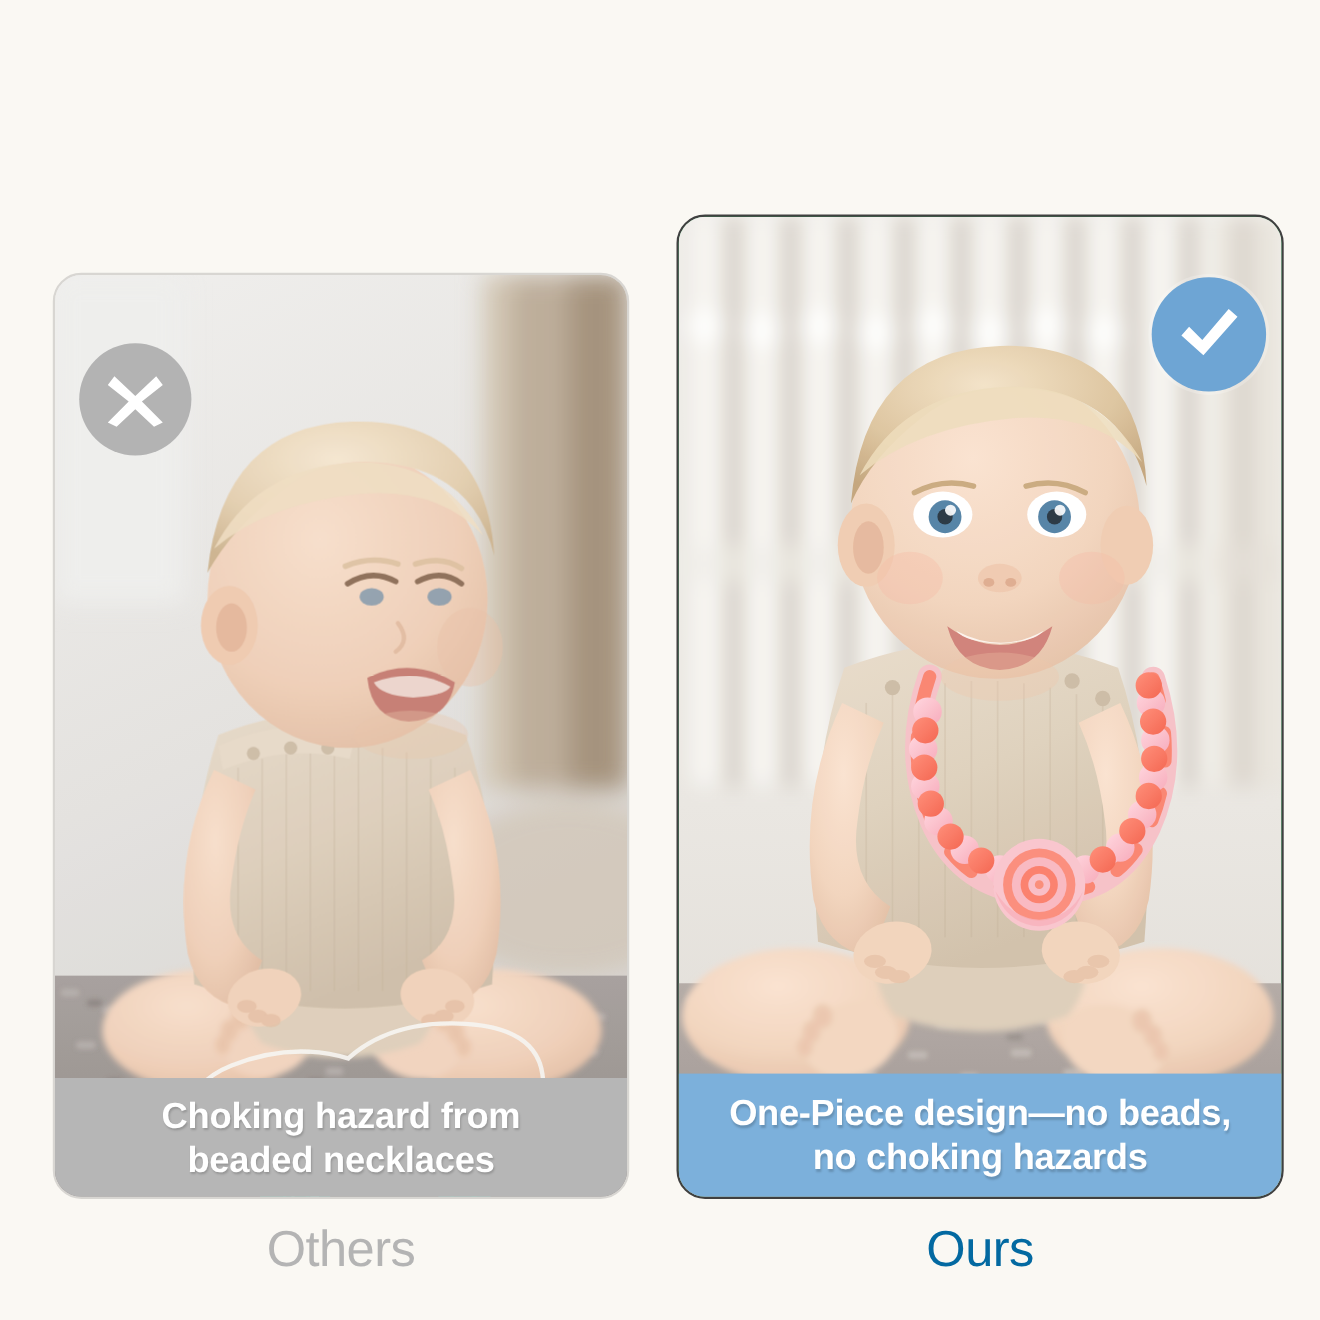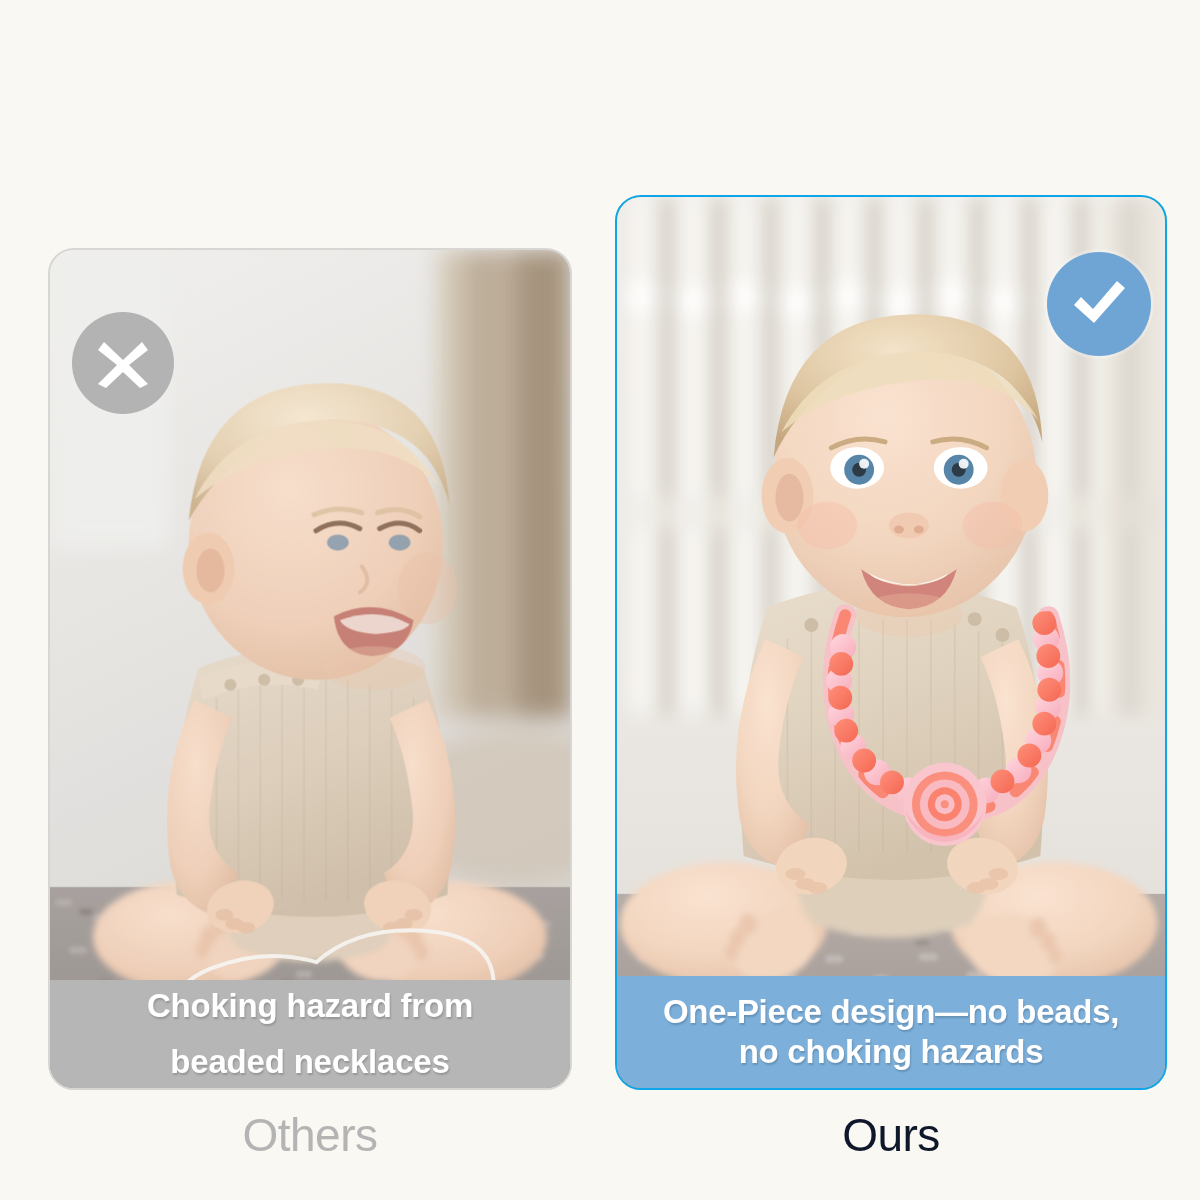--- a/index.html
+++ b/index.html
@@ -40,38 +40,38 @@
   .cards{ position:absolute; left:0; top:0; width:1200px; height:1200px; }
 
   .card{ position:absolute; overflow:hidden; }
   .card-bad{
     left:48px; top:248px; width:524px; height:842px;
     border:2px solid #d8d6d2; border-radius:26px;
     background:#e9e8e6;
   }
   .card-good{
     left:615px; top:195px; width:552px; height:895px;
-    border:2px solid #0ea5e9; border-radius:26px;
+    border:2px solid #404040; border-radius:26px;
     background:#15803d;
   }
 
   .photo{ position:absolute; left:0; top:0; width:100%; height:100%; }
   .photo svg{ display:block; width:100%; height:100%; }
 
   
   .caption{
     position:absolute; left:0; bottom:0; width:100%;
     display:flex; align-items:center; justify-content:center;
     text-align:center; color:#ffffff; font-weight:bold;
     white-space:pre-line;
     text-shadow:1px 2px 2px rgba(0,0,0,.18);
   }
   .caption-bad{
     height:108px; background:#b6b6b6;
-    font-size:33px; line-height:56px; letter-spacing:-0.2px;
+    font-size:33px; line-height:40px; letter-spacing:-0.2px;
   }
   .caption-good{
     height:112px; background:#7cb0db;
     font-size:33px; line-height:40px; letter-spacing:-0.3px;
   }
 
   
   .badge{
     position:absolute; border-radius:50%;
     display:flex; align-items:center; justify-content:center;
@@ -86,21 +86,21 @@
     box-shadow:0 0 0 3px rgba(255,255,255,.22);
   }
   .badge svg{ display:block; }
 
   
   .label{
     position:absolute; top:1108px; width:524px; text-align:center;
     font-size:46px; font-weight:normal; letter-spacing:-0.5px;
   }
   .label-others{ left:48px; color:#b4b4b4; }
-  .label-ours{ left:615px; width:552px; color:#0f172a; }
+  .label-ours{ left:615px; width:552px; color:#0369a1; }
 </style>
 </head>
 <body>
 
 <div id="page">
 
 
   <div class="cards">
 
     <div class="card card-bad">

